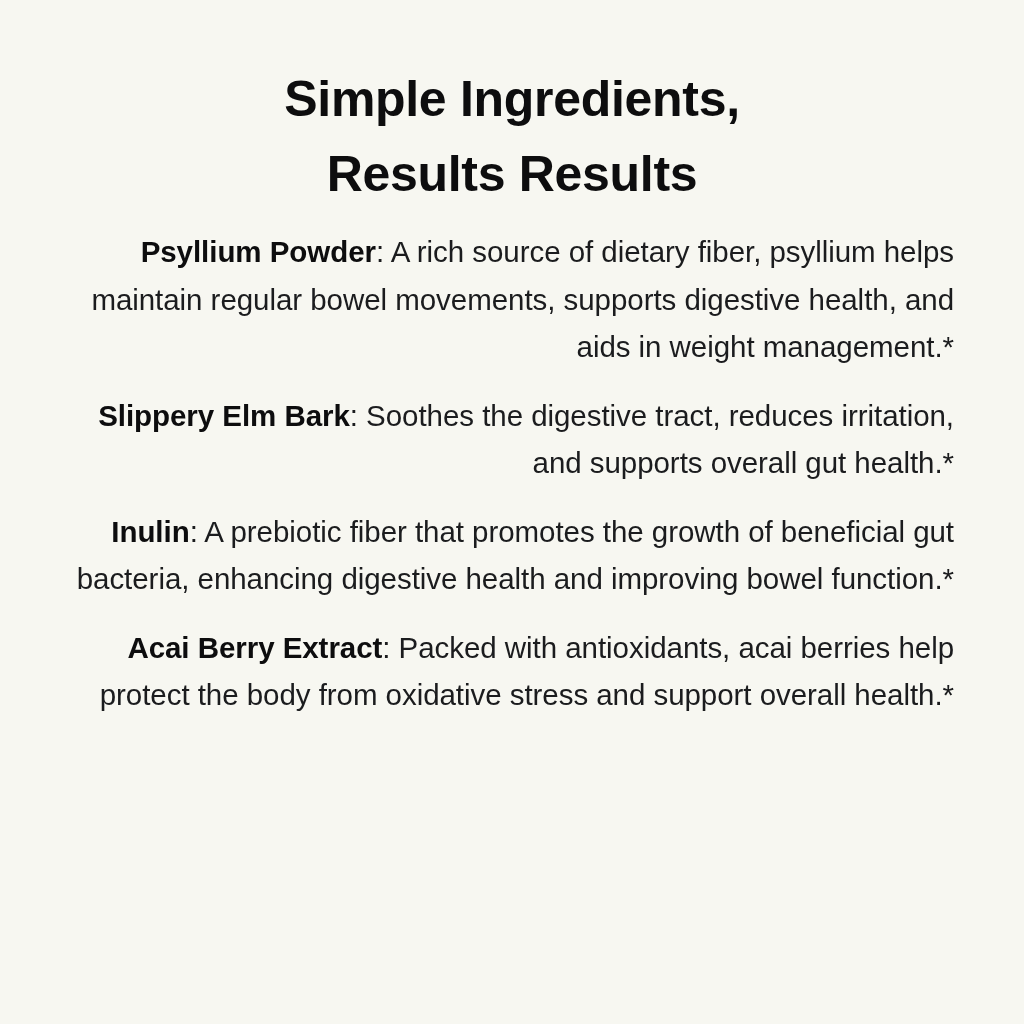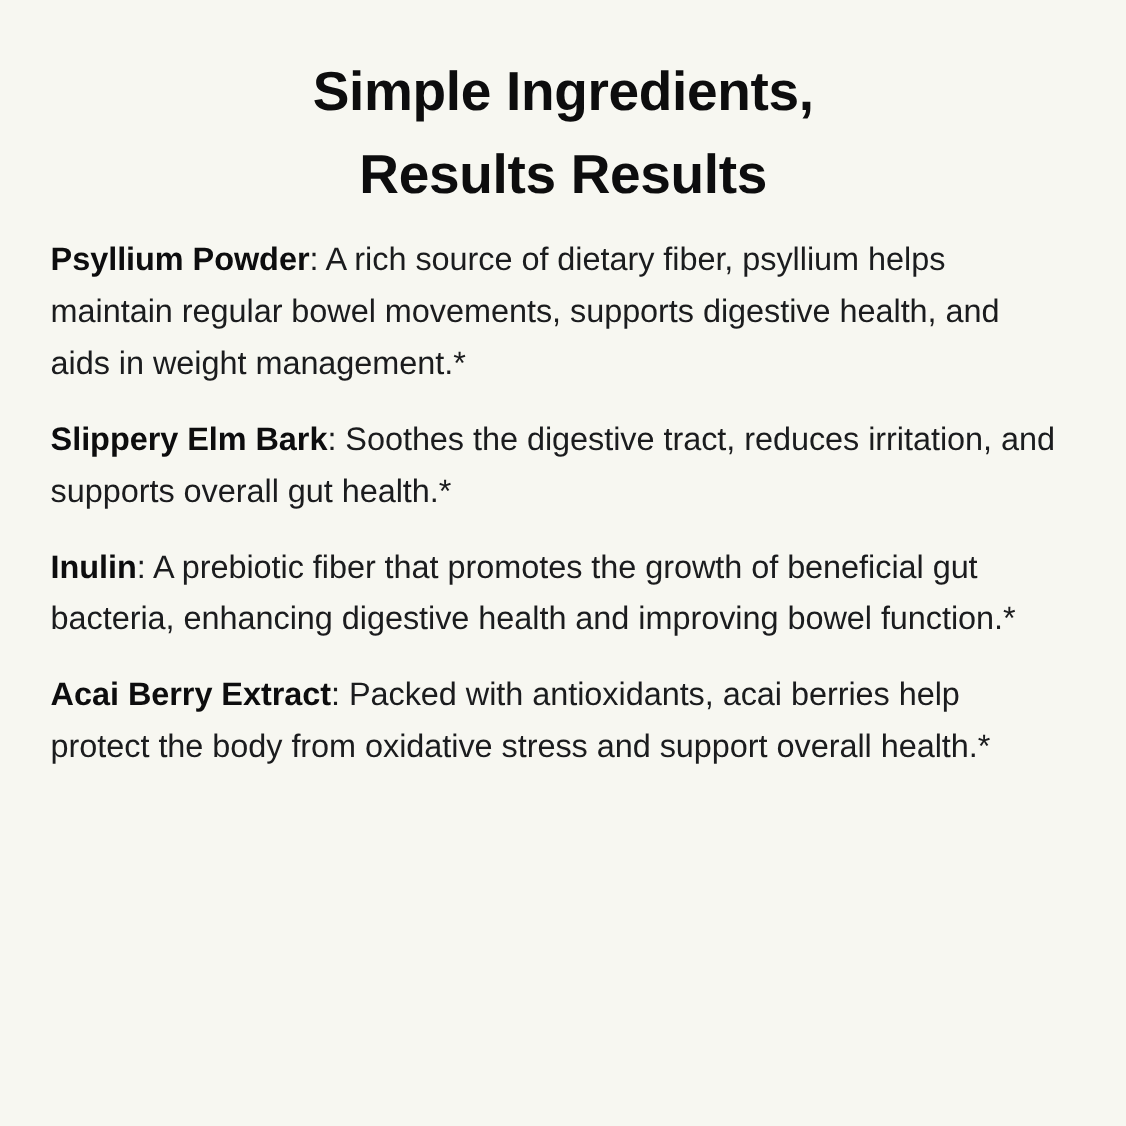--- a/index.html
+++ b/index.html
@@ -12,39 +12,40 @@
     background: #f7f7f1;
     font-family: "Liberation Sans", "DejaVu Sans", sans-serif;
     color: #17181a;
     overflow: hidden;
   }
   .card {
     position: relative;
     width: 1024px;
     height: 868px;
     box-sizing: border-box;
-    padding: 0;
+    padding: 16px;
     background: #f7f7f1;
   }
   .title {
     margin: 0;
     padding-top: 46px;
     text-align: center;
     font-size: 50px;
     line-height: 75px;
     font-weight: 700;
     letter-spacing: -0.3px;
     color: #0d0d0e;
   }
   .title .tline {
     display: block;
   }
   .body {
     margin: 0;
     padding: 16px 54px 0 46px;
+    text-align: right;
   }
   .para {
     margin: 0 0 21px 0;
     font-size: 29.5px;
     line-height: 47.5px;
     font-weight: 400;
     color: #1b1c1e;
     letter-spacing: -0.05px;
     max-width: 930px;
   }

